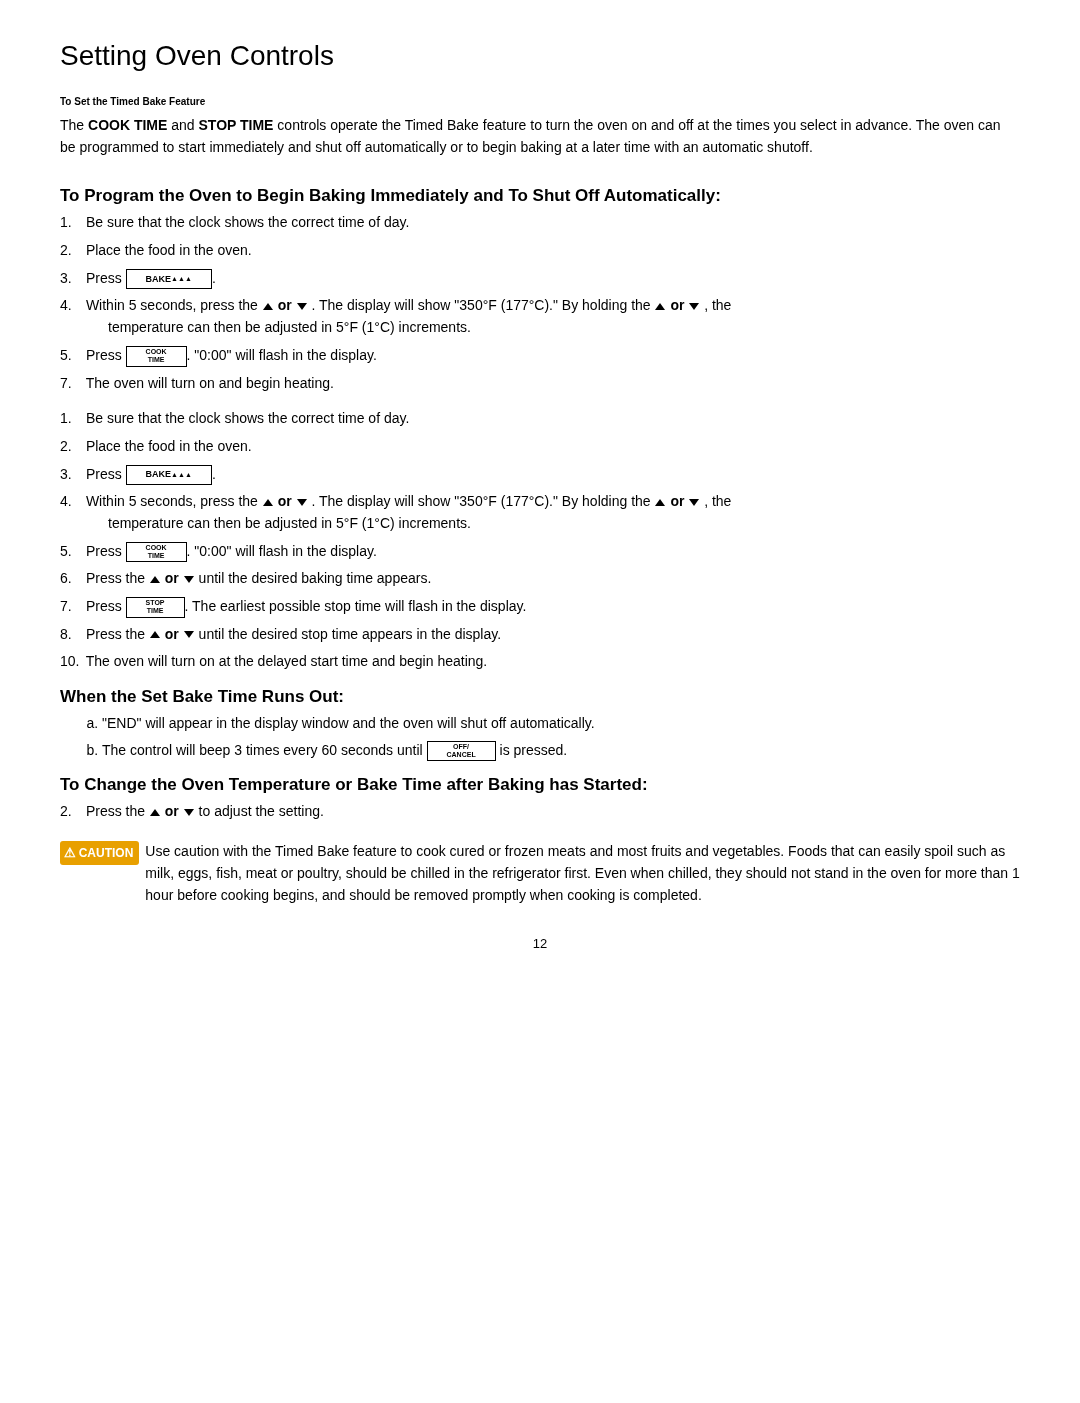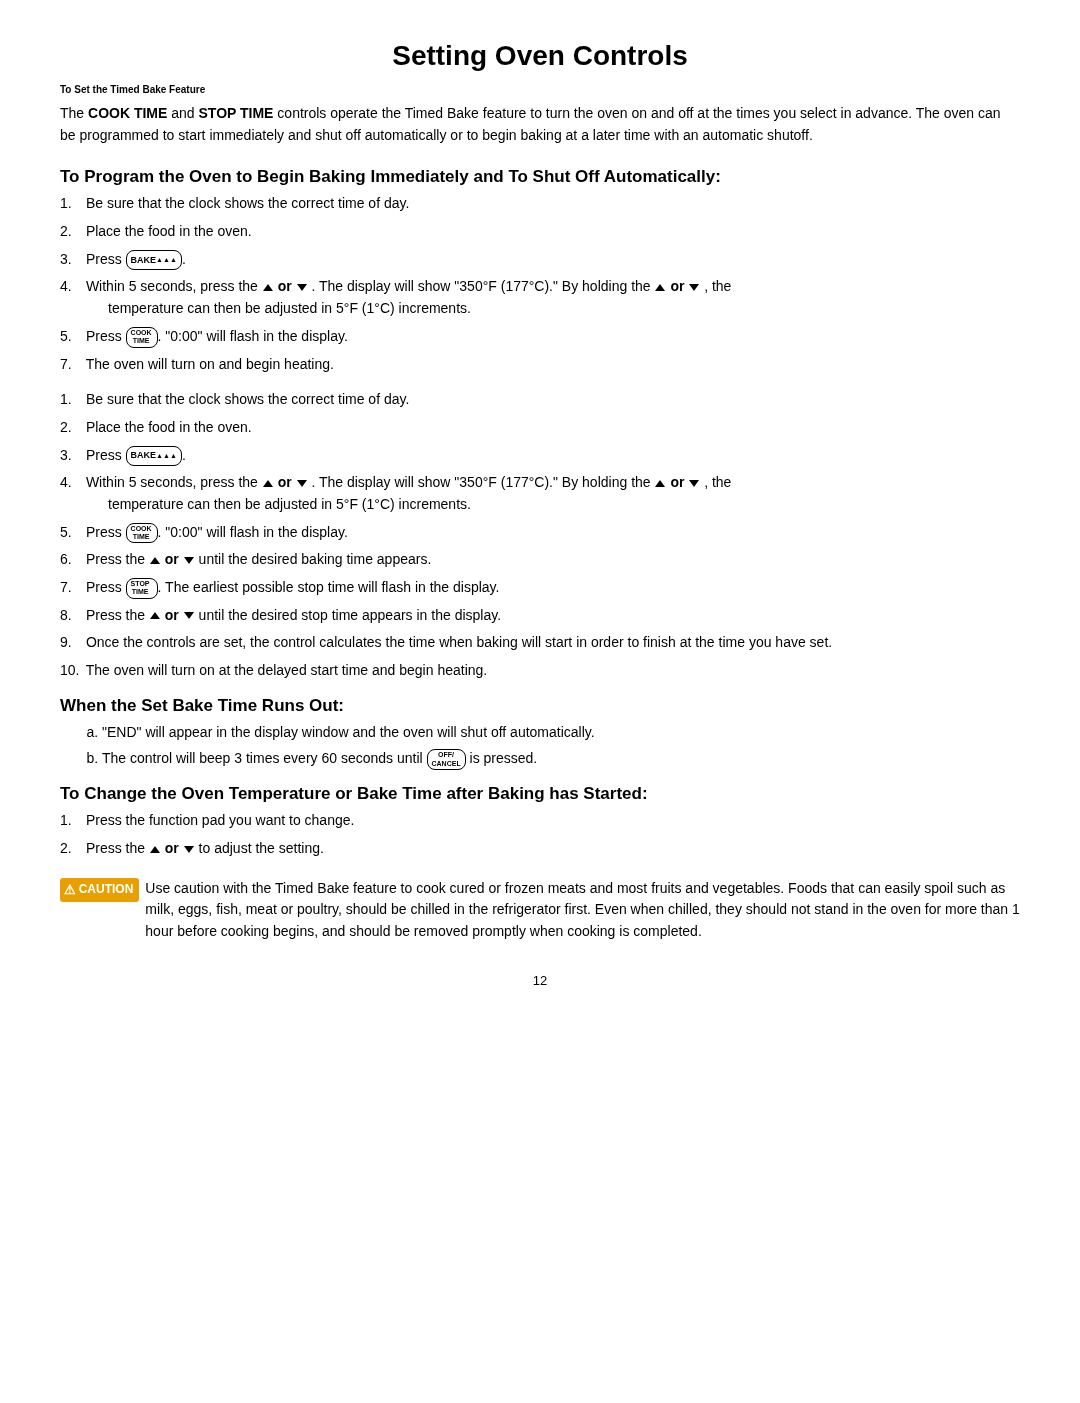--- a/index.html
+++ b/index.html
@@ -6,37 +6,37 @@
     body {
       background: #fff;
       font-family: Arial, sans-serif;
       font-size: 14px;
       color: #000;
       width: 1080px;
       min-height: 1403px;
       padding: 40px 60px 60px 60px;
     }
     h1.page-title {
-      text-align: center;
+      text-align: left;
       font-size: 28px;
-      font-weight: bold;
-      margin-bottom: 12px;
+      font-weight: normal;
+      margin-bottom: 24px;
     }
     h2.section-title {
       font-size: 10px;
       font-weight: bold;
       margin-bottom: 8px;
     }
     h3.subsection-title {
       font-size: 17px;
       font-weight: bold;
       margin-bottom: 6px;
     }
     p.intro-text {
-      margin-bottom: 21px;
+      margin-bottom: 28px;
       line-height: 1.55;
     }
     ol, ul {
       margin-left: 28px;
       margin-bottom: 6px;
     }
     ol li, ul li {
       margin-bottom: 4px;
       line-height: 1.55;
     }
@@ -45,22 +45,22 @@
       line-height: 1.55;
     }
     .step-block .step-num {
       display: inline-block;
       min-width: 22px;
     }
     .button-icon {
       display: inline-flex;
       align-items: center;
       border: 1.5px solid #000;
-      border-radius: 8px;
-      padding: 1px 4px;
+      border-radius: 0;
+      padding: 1px 19px;
       font-size: 9px;
       font-weight: bold;
       vertical-align: middle;
       line-height: 1.2;
       min-width: 32px;
       min-height: 20px;
       text-align: center;
       position: relative;
     }
     .button-icon.bake {
@@ -236,23 +236,20 @@
     <span class="button-icon stop-time">
         <span style="font-size:7px">STOP<br>TIME</span>
       </span>. The earliest possible stop time will flash in the display.
   </div>
   <div class="step-block">
     <span class="step-num">8.</span> Press the
     <span class="arrow-up"></span>
     <span class="bold">or</span>
     <span class="arrow-down"></span>
     until the desired stop time appears in the display.
-  </div>
-  <div class="step-block">
-    <span class="step-num">9.</span> Once the controls are set, the control calculates the time when baking will start in order to finish at the time you have set.
   </div>
   <div class="step-block">
     <span class="step-num">10.</span> The oven will turn on at the delayed start time and begin heating.
   </div>
 </div>
 
 <div class="section-gap">
   <h3 class="subsection-title">When the Set Bake Time Runs Out:</h3>
   <ul class="alpha-list">
     <li>"END" will appear in the display window and the oven will shut off automatically.</li>
@@ -261,23 +258,20 @@
           <span style="font-size:7px">OFF/<br>CANCEL</span>
         </span>
       is pressed.
     </li>
   </ul>
 </div>
 
 <div class="section-gap">
   <h3 class="subsection-title">To Change the Oven Temperature or Bake Time after Baking has Started:</h3>
   <div class="step-block">
-    <span class="step-num">1.</span> Press the function pad you want to change.
-  </div>
-  <div class="step-block">
     <span class="step-num">2.</span> Press the
     <span class="arrow-up"></span>
     <span class="bold">or</span>
     <span class="arrow-down"></span>
     to adjust the setting.
   </div>
 </div>
 
 <div class="caution-box">
   <span class="caution-label">

